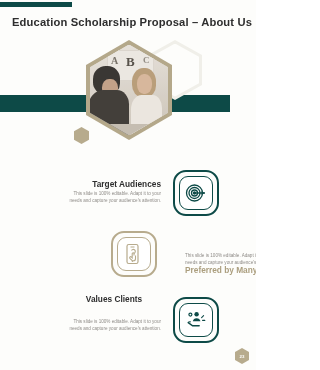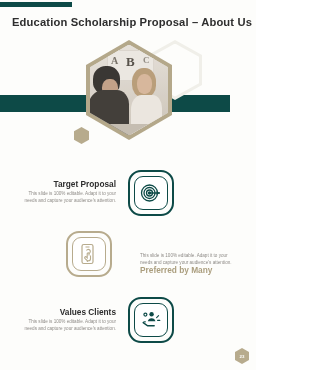--- a/index.html
+++ b/index.html
@@ -7,20 +7,21 @@
     width: 256px; height: 370px;
     background: #ffffff;
     font-family: "Liberation Sans", sans-serif;
     overflow: hidden;
   }
   #slide {
     position: relative;
     width: 256px; height: 370px;
     background: #fdfdfb;
     overflow: hidden;
+    padding-left: 45px;
   }
 
   
   #top-bar {
     position: absolute; left: 0; top: 2px;
     width: 72px; height: 5px;
     background: #0d4a47;
   }
 
   
@@ -188,21 +189,21 @@
   #feat-1-title { left: 22px;  top: 179px; width: 94px; text-align: right; }
   #feat-1-body  { left: 18px;  top: 190px; width: 98px; }
 
   
   #feat-2-icon  { left: 66px;  top: 231px; }
   #feat-2-title { left: 140px; top: 241px; width: 100px; text-align: left; }
   #feat-2-body  { left: 140px; top: 252px; width: 96px; }
 
   
   #feat-3-icon  { left: 128px; top: 297px; }
-  #feat-3-title { left: 22px;  top: 307px; width: 94px; text-align: right; }
+  #feat-3-title { left: 22px;  top: 294px; width: 94px; text-align: center; }
   #feat-3-body  { left: 18px;  top: 318px; width: 98px; }
 
   
   #page-badge {
     position: absolute; left: 235px; top: 348px;
     width: 14px; height: 16px;
     background: #b7ab8d;
     clip-path: polygon(50% 0%, 100% 25%, 100% 75%, 50% 100%, 0% 75%, 0% 25%);
     display: flex; align-items: center; justify-content: center;
     font-size: 4.4px; color: #ffffff; font-weight: bold;
@@ -251,21 +252,21 @@
         <svg width="24" height="24" viewBox="0 0 24 24" fill="none" stroke="#0d4a47" stroke-width="1.3">
           <circle cx="10.5" cy="12" r="8"></circle>
           <circle cx="10.5" cy="12" r="5.5"></circle>
           <circle cx="10.5" cy="12" r="3"></circle>
           <circle cx="10.5" cy="12" r="1" fill="#0d4a47"></circle>
           <line x1="10.5" y1="12" x2="21" y2="12" stroke-width="1.4"></line>
           <polygon points="21,12 17.5,10.3 17.5,13.7" fill="#0d4a47" stroke="none"></polygon>
         </svg>
       </div>
     </div>
-    <div id="feat-1-title" class="feat-title">Target Proposal</div>
+    <div id="feat-1-title" class="feat-title">Target Audiences</div>
     <div id="feat-1-body" class="feat-body align-right">This slide is 100% editable. Adapt it to your needs and capture your audience's attention.</div>
   </div>
 
   <div class="feature">
     <div id="feat-2-icon" class="feat-icon-outer gold">
       <div class="feat-icon-inner gold">
         <svg width="24" height="24" viewBox="0 0 24 24" fill="none" stroke="#b7ab8d" stroke-width="1.2">
           <rect x="5" y="2.5" width="11" height="19" rx="1.8"></rect>
           <line x1="8.5" y1="5" x2="12.5" y2="5" stroke-width="1"></line>
           <circle cx="10.5" cy="19.2" r="0.8" fill="#b7ab8d" stroke="none"></circle>

